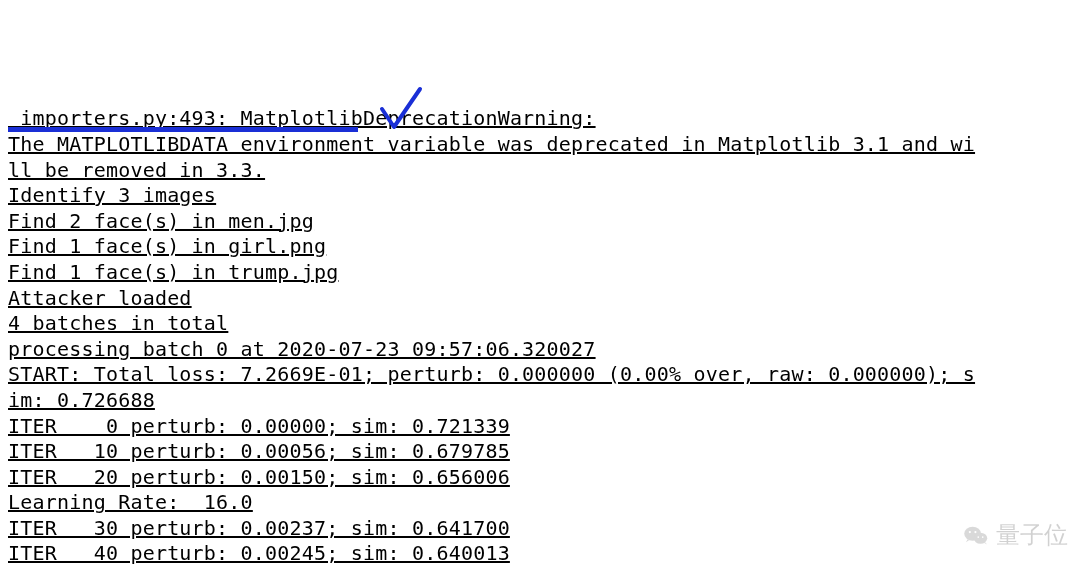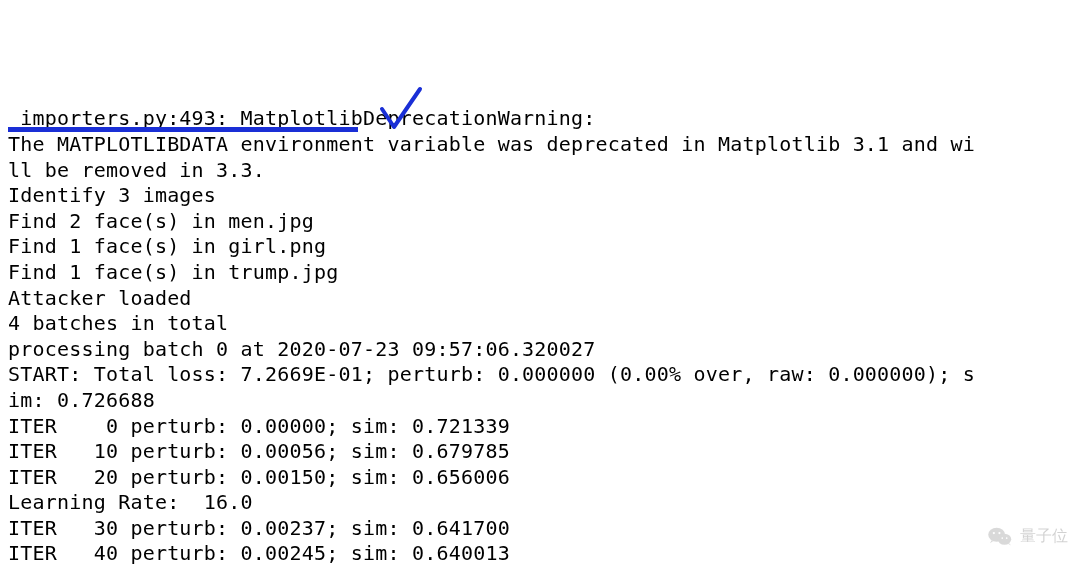--- a/index.html
+++ b/index.html
@@ -10,21 +10,21 @@
       color: #000;
       background: #fff;
       padding: 4px 8px;
       white-space: pre;
       letter-spacing: 0.2px;
       position: relative;
       width: 1080px;
       height: 571px;
       overflow: hidden;
     }
-    .line { white-space: pre; }
+    .line { white-space: pre; text-decoration: underline; }
     .underline-blue {
       position: absolute;
       left: 8px;
       top: 127px;
       width: 350px;
       height: 5px;
       background: #1a2fd6;
       z-index: 2;
     }
     .checkmark {
@@ -43,22 +43,22 @@
       align-items: center;
       gap: 6px;
       opacity: 0.22;
       z-index: 5;
     }
     .wechat-icon {
       width: 28px;
       height: 28px;
     }
     .watermark-text {
-      font-family: Liberation Mono, monospace;
-      font-size: 16px;
+      font-family: Liberation Sans, sans-serif;
+      font-size: 24px;
       color: #333;
       letter-spacing: 0;
       white-space: nowrap;
     }
   </style>
 </head>
 <body>
 
 
 

